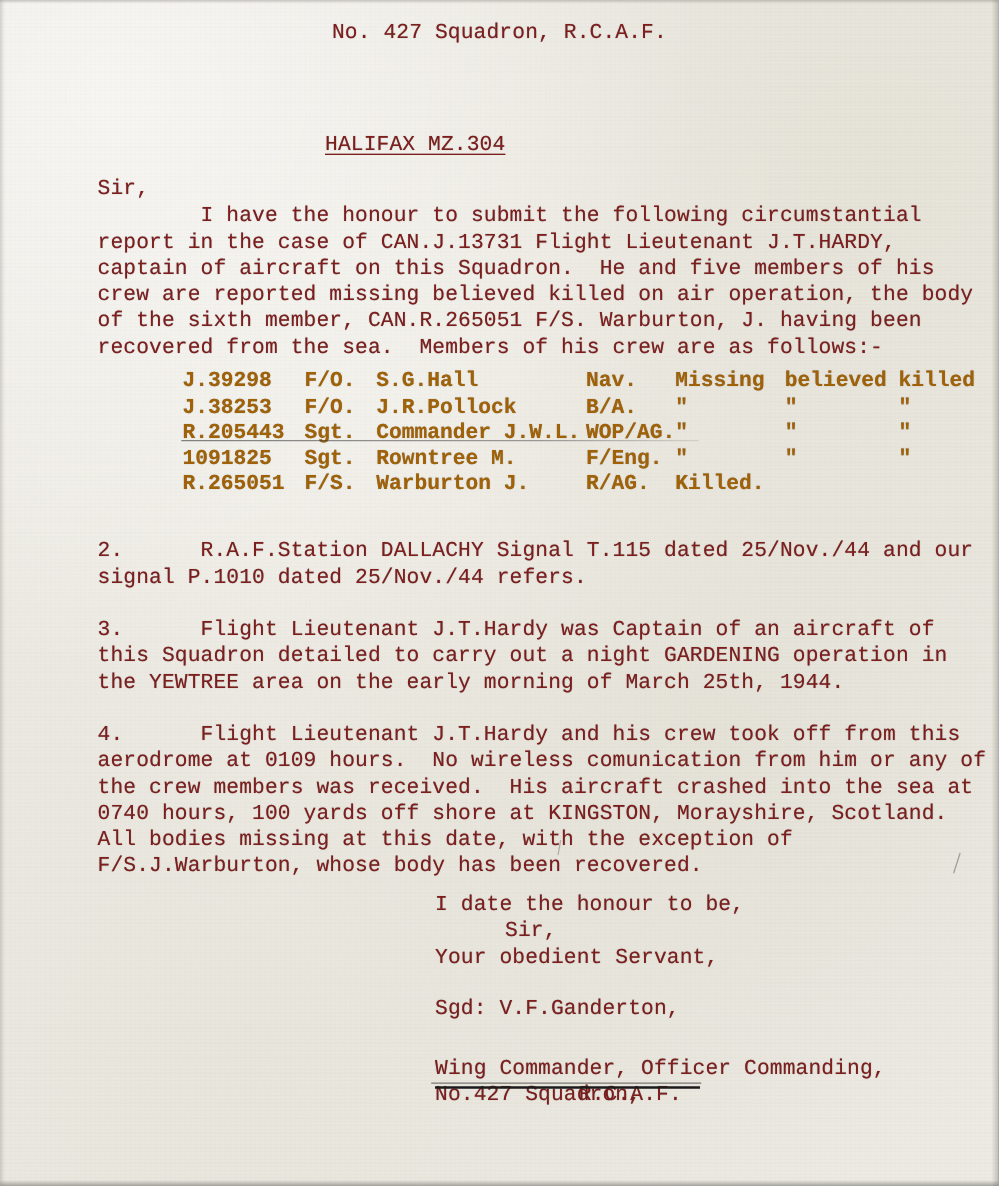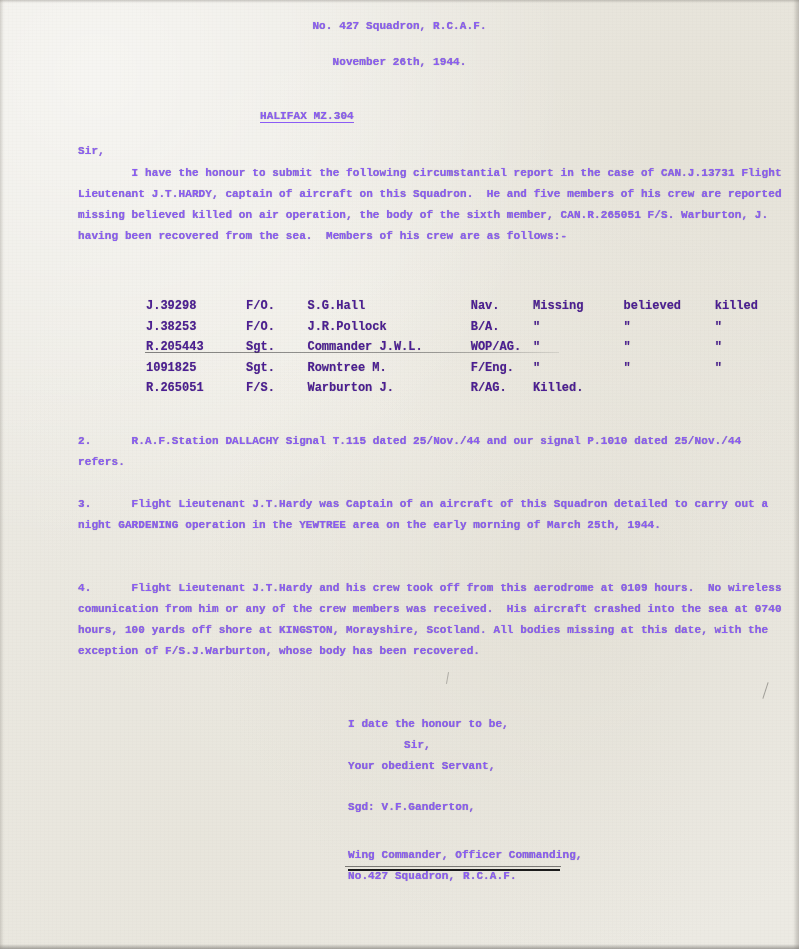--- a/index.html
+++ b/index.html
@@ -46,25 +46,25 @@
   .content {
     position: absolute;
     inset: 0;
     z-index: 3;
   }
 
   
   .tw {
     position: absolute;
     font-family: "Liberation Mono", "DejaVu Sans Mono", monospace;
-    font-weight: 700;
-    font-size: 11px;
+    font-weight: 400;
+    font-size: 17px;
     line-height: 21px;
     letter-spacing: 0.1px;
-    color: #8b5cf6;
+    color: #7f1d1d;
     white-space: pre;
     text-shadow: 0 0 0.7px rgba(40,40,40,0.55);
   }
 
   .center-line {
     position: absolute;
     left: 0;
     width: 799px;
     text-align: center;
   }
@@ -82,23 +82,23 @@
   
   .crew-table {
     position: absolute;
     left: 146px;
     top: 296px;
     border-collapse: collapse;
   }
   .crew-table td {
     font-family: "Liberation Mono", "DejaVu Sans Mono", monospace;
     font-weight: 700;
-    font-size: 12px;
+    font-size: 17px;
     line-height: 20.6px;
-    color: #4c1d95;
+    color: #a16207;
     padding: 0;
     white-space: pre;
     vertical-align: baseline;
     text-shadow: 0 0 0.7px rgba(40,40,40,0.5);
   }
   .c-num   { width: 106px; }
   .c-rank  { width: 66px; }
   .c-name  { width: 170px; }
   .c-role  { width: 64px; }
   .c-st1   { width: 96px; }
@@ -180,21 +180,20 @@
   }
 </style>
 </head>
 <body>
 
 <div class="page">
   <div class="content">
 
     <div class="tw center-line" style="top:16px;">No. 427 Squadron, R.C.A.F.</div>
 
-    <div class="tw center-line" style="top:52px;">November 26th, 1944.</div>
 
     <div class="tw ul" style="left:260px; top:106px;text-align:right;">HALIFAX MZ.304</div>
 
     <div class="tw" style="left:78px; top:141px;">Sir,</div>
 
     <div class="tw para" style="top:163px;">        I have the honour to submit the following circumstantial report in the case of CAN.J.13731 Flight Lieutenant J.T.HARDY, captain of aircraft on this Squadron.  He and five members of his crew are reported missing believed killed on air operation, the body of the sixth member, CAN.R.265051 F/S. Warburton, J. having been recovered from the sea.  Members of his crew are as follows:-</div>
 
     <table class="crew-table">
       <tbody>
         <tr>

